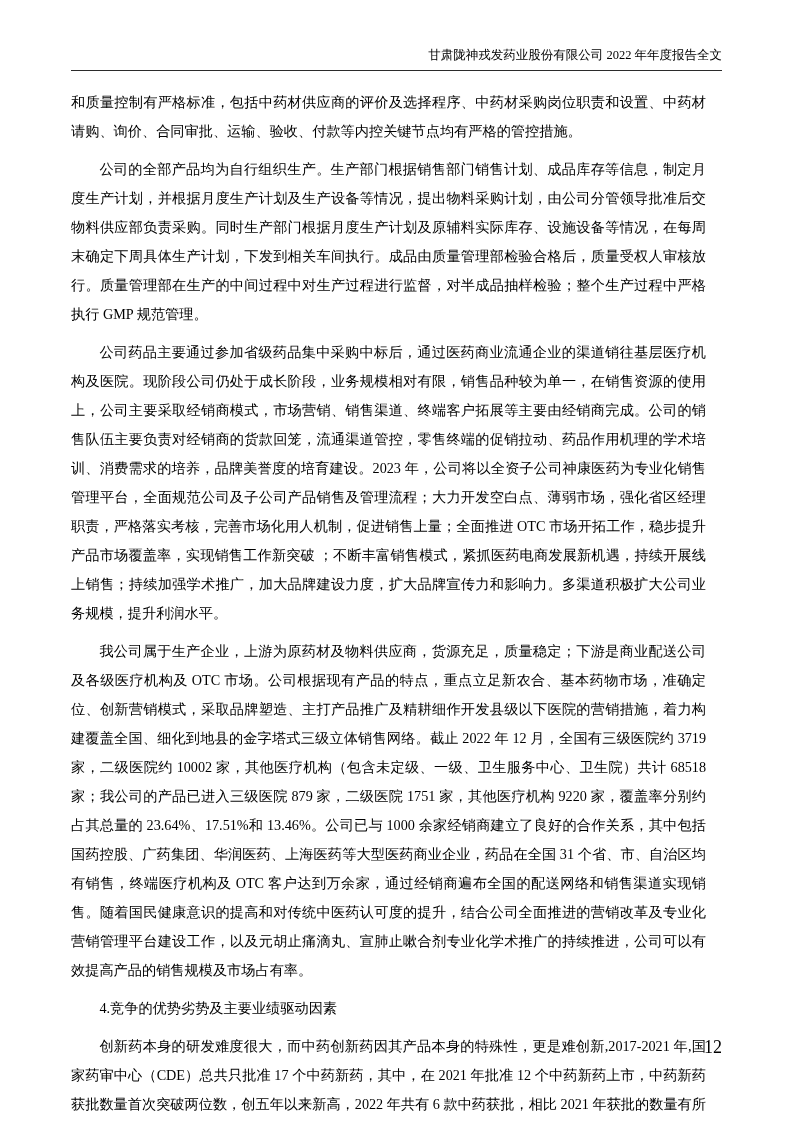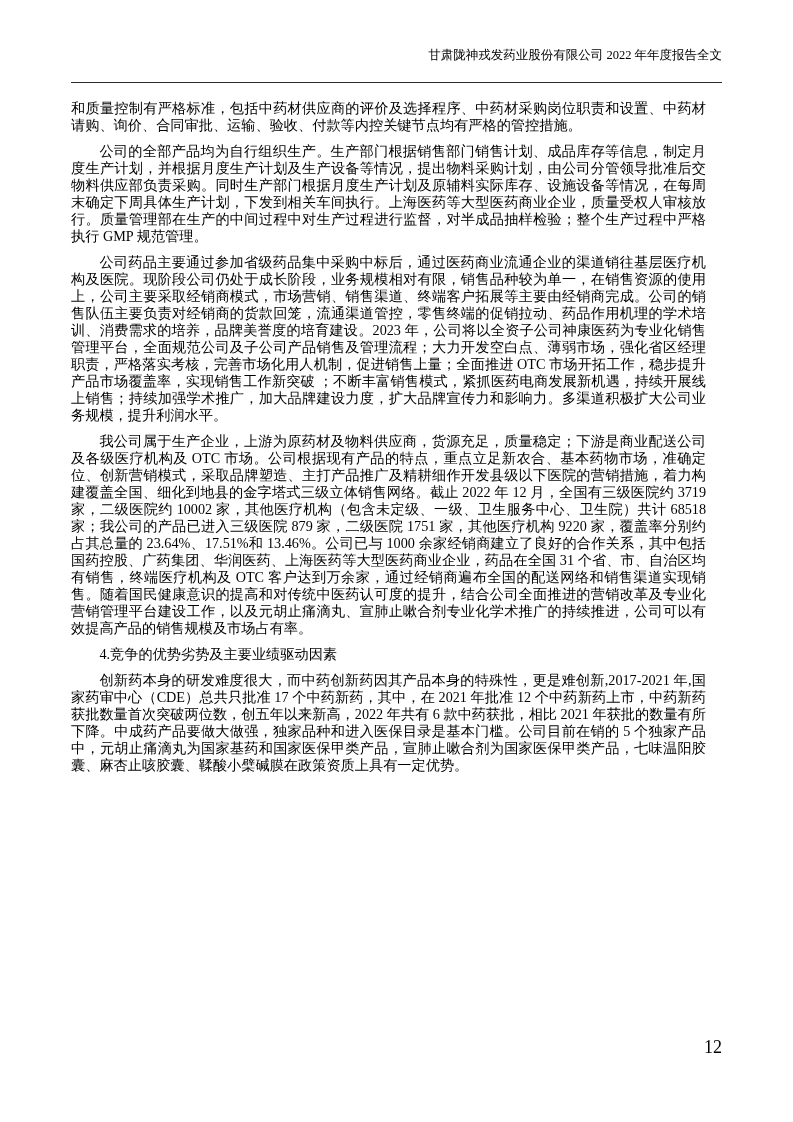--- a/index.html
+++ b/index.html
@@ -12,51 +12,51 @@
     background: #ffffff;
     font-family: "Liberation Serif", "DejaVu Serif", serif;
     color: #000000;
     overflow: hidden;
     padding: 46px 71px 0 71px;
   }
   .doc-header {
     text-align: right;
     font-size: 12.5px;
     line-height: 1.5;
-    padding-bottom: 17px;
+    padding-bottom: 5px;
     border-bottom: 1px solid #2b2b2b;
   }
   .doc-content {
     padding-top: 17px;
   }
   p.para {
     margin: 0 16px 9px 0;
     font-size: 14.2px;
-    line-height: 17px;
+    line-height: 29px;
     text-align: justify;
     word-break: break-all;
   }
   p.para.indent { text-indent: 2em; }
   p.para.heading {  }
   .page-number {
     position: absolute;
     right: 71px;
     bottom: 64px;
     font-size: 18px;
   }
 </style>
 </head>
 <body>
 
 <div class="page">
   <div class="doc-header">甘肃陇神戎发药业股份有限公司 2022 年年度报告全文</div>
 
   <div class="doc-content">
       <p class="para">和质量控制有严格标准，包括中药材供应商的评价及选择程序、中药材采购岗位职责和设置、中药材请购、询价、合同审批、运输、验收、付款等内控关键节点均有严格的管控措施。</p>
-      <p class="para indent">公司的全部产品均为自行组织生产。生产部门根据销售部门销售计划、成品库存等信息，制定月度生产计划，并根据月度生产计划及生产设备等情况，提出物料采购计划，由公司分管领导批准后交物料供应部负责采购。同时生产部门根据月度生产计划及原辅料实际库存、设施设备等情况，在每周末确定下周具体生产计划，下发到相关车间执行。上海医药等大型医药商业企业，质量受权人审核放行。质量管理部在生产的中间过程中对生产过程进行监督，对半成品抽样检验；整个生产过程中严格执行 GMP 规范管理。</p>
+      <p class="para indent">公司的全部产品均为自行组织生产。生产部门根据销售部门销售计划、成品库存等信息，制定月度生产计划，并根据月度生产计划及生产设备等情况，提出物料采购计划，由公司分管领导批准后交物料供应部负责采购。同时生产部门根据月度生产计划及原辅料实际库存、设施设备等情况，在每周末确定下周具体生产计划，下发到相关车间执行。成品由质量管理部检验合格后，质量受权人审核放行。质量管理部在生产的中间过程中对生产过程进行监督，对半成品抽样检验；整个生产过程中严格执行 GMP 规范管理。</p>
       <p class="para indent">公司药品主要通过参加省级药品集中采购中标后，通过医药商业流通企业的渠道销往基层医疗机构及医院。现阶段公司仍处于成长阶段，业务规模相对有限，销售品种较为单一，在销售资源的使用上，公司主要采取经销商模式，市场营销、销售渠道、终端客户拓展等主要由经销商完成。公司的销售队伍主要负责对经销商的货款回笼，流通渠道管控，零售终端的促销拉动、药品作用机理的学术培训、消费需求的培养，品牌美誉度的培育建设。2023 年，公司将以全资子公司神康医药为专业化销售管理平台，全面规范公司及子公司产品销售及管理流程；大力开发空白点、薄弱市场，强化省区经理职责，严格落实考核，完善市场化用人机制，促进销售上量；全面推进 OTC 市场开拓工作，稳步提升产品市场覆盖率，实现销售工作新突破 ；不断丰富销售模式，紧抓医药电商发展新机遇，持续开展线上销售；持续加强学术推广，加大品牌建设力度，扩大品牌宣传力和影响力。多渠道积极扩大公司业务规模，提升利润水平。</p>
       <p class="para indent">我公司属于生产企业，上游为原药材及物料供应商，货源充足，质量稳定；下游是商业配送公司及各级医疗机构及 OTC 市场。公司根据现有产品的特点，重点立足新农合、基本药物市场，准确定位、创新营销模式，采取品牌塑造、主打产品推广及精耕细作开发县级以下医院的营销措施，着力构建覆盖全国、细化到地县的金字塔式三级立体销售网络。截止 2022 年 12 月，全国有三级医院约 3719 家，二级医院约 10002 家，其他医疗机构（包含未定级、一级、卫生服务中心、卫生院）共计 68518 家；我公司的产品已进入三级医院 879 家，二级医院 1751 家，其他医疗机构 9220 家，覆盖率分别约占其总量的 23.64%、17.51%和 13.46%。公司已与 1000 余家经销商建立了良好的合作关系，其中包括国药控股、广药集团、华润医药、上海医药等大型医药商业企业，药品在全国 31 个省、市、自治区均有销售，终端医疗机构及 OTC 客户达到万余家，通过经销商遍布全国的配送网络和销售渠道实现销售。随着国民健康意识的提高和对传统中医药认可度的提升，结合公司全面推进的营销改革及专业化营销管理平台建设工作，以及元胡止痛滴丸、宣肺止嗽合剂专业化学术推广的持续推进，公司可以有效提高产品的销售规模及市场占有率。</p>
       <p class="para indent heading">4.竞争的优势劣势及主要业绩驱动因素</p>
       <p class="para indent">创新药本身的研发难度很大，而中药创新药因其产品本身的特殊性，更是难创新,2017-2021 年,国家药审中心（CDE）总共只批准 17 个中药新药，其中，在 2021 年批准 12 个中药新药上市，中药新药获批数量首次突破两位数，创五年以来新高，2022 年共有 6 款中药获批，相比 2021 年获批的数量有所下降。中成药产品要做大做强，独家品种和进入医保目录是基本门槛。公司目前在销的 5 个独家产品中，元胡止痛滴丸为国家基药和国家医保甲类产品，宣肺止嗽合剂为国家医保甲类产品，七味温阳胶囊、麻杏止咳胶囊、鞣酸小檗碱膜在政策资质上具有一定优势。</p>
     </div>
 
   <div class="page-number">12</div>
 </div>
 
 </body></html>

